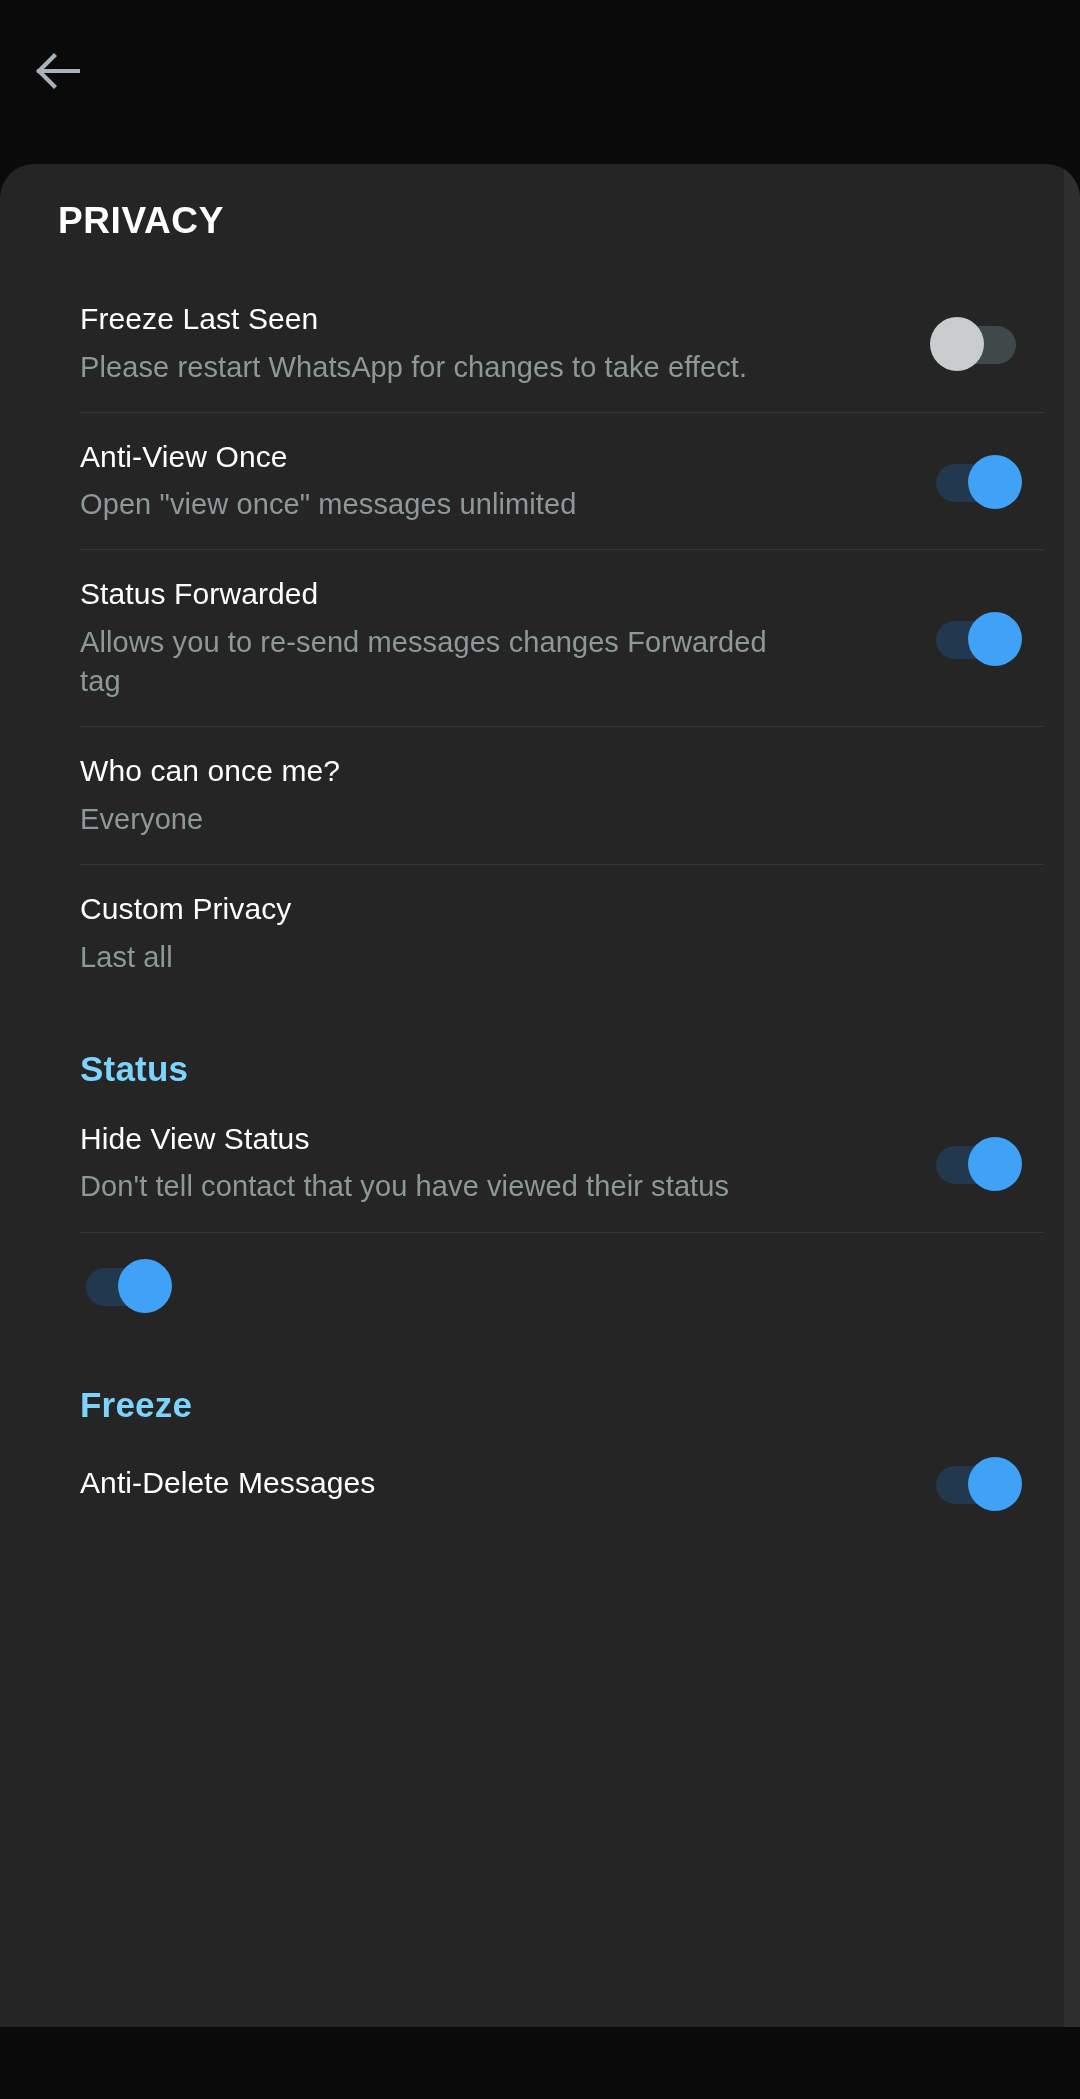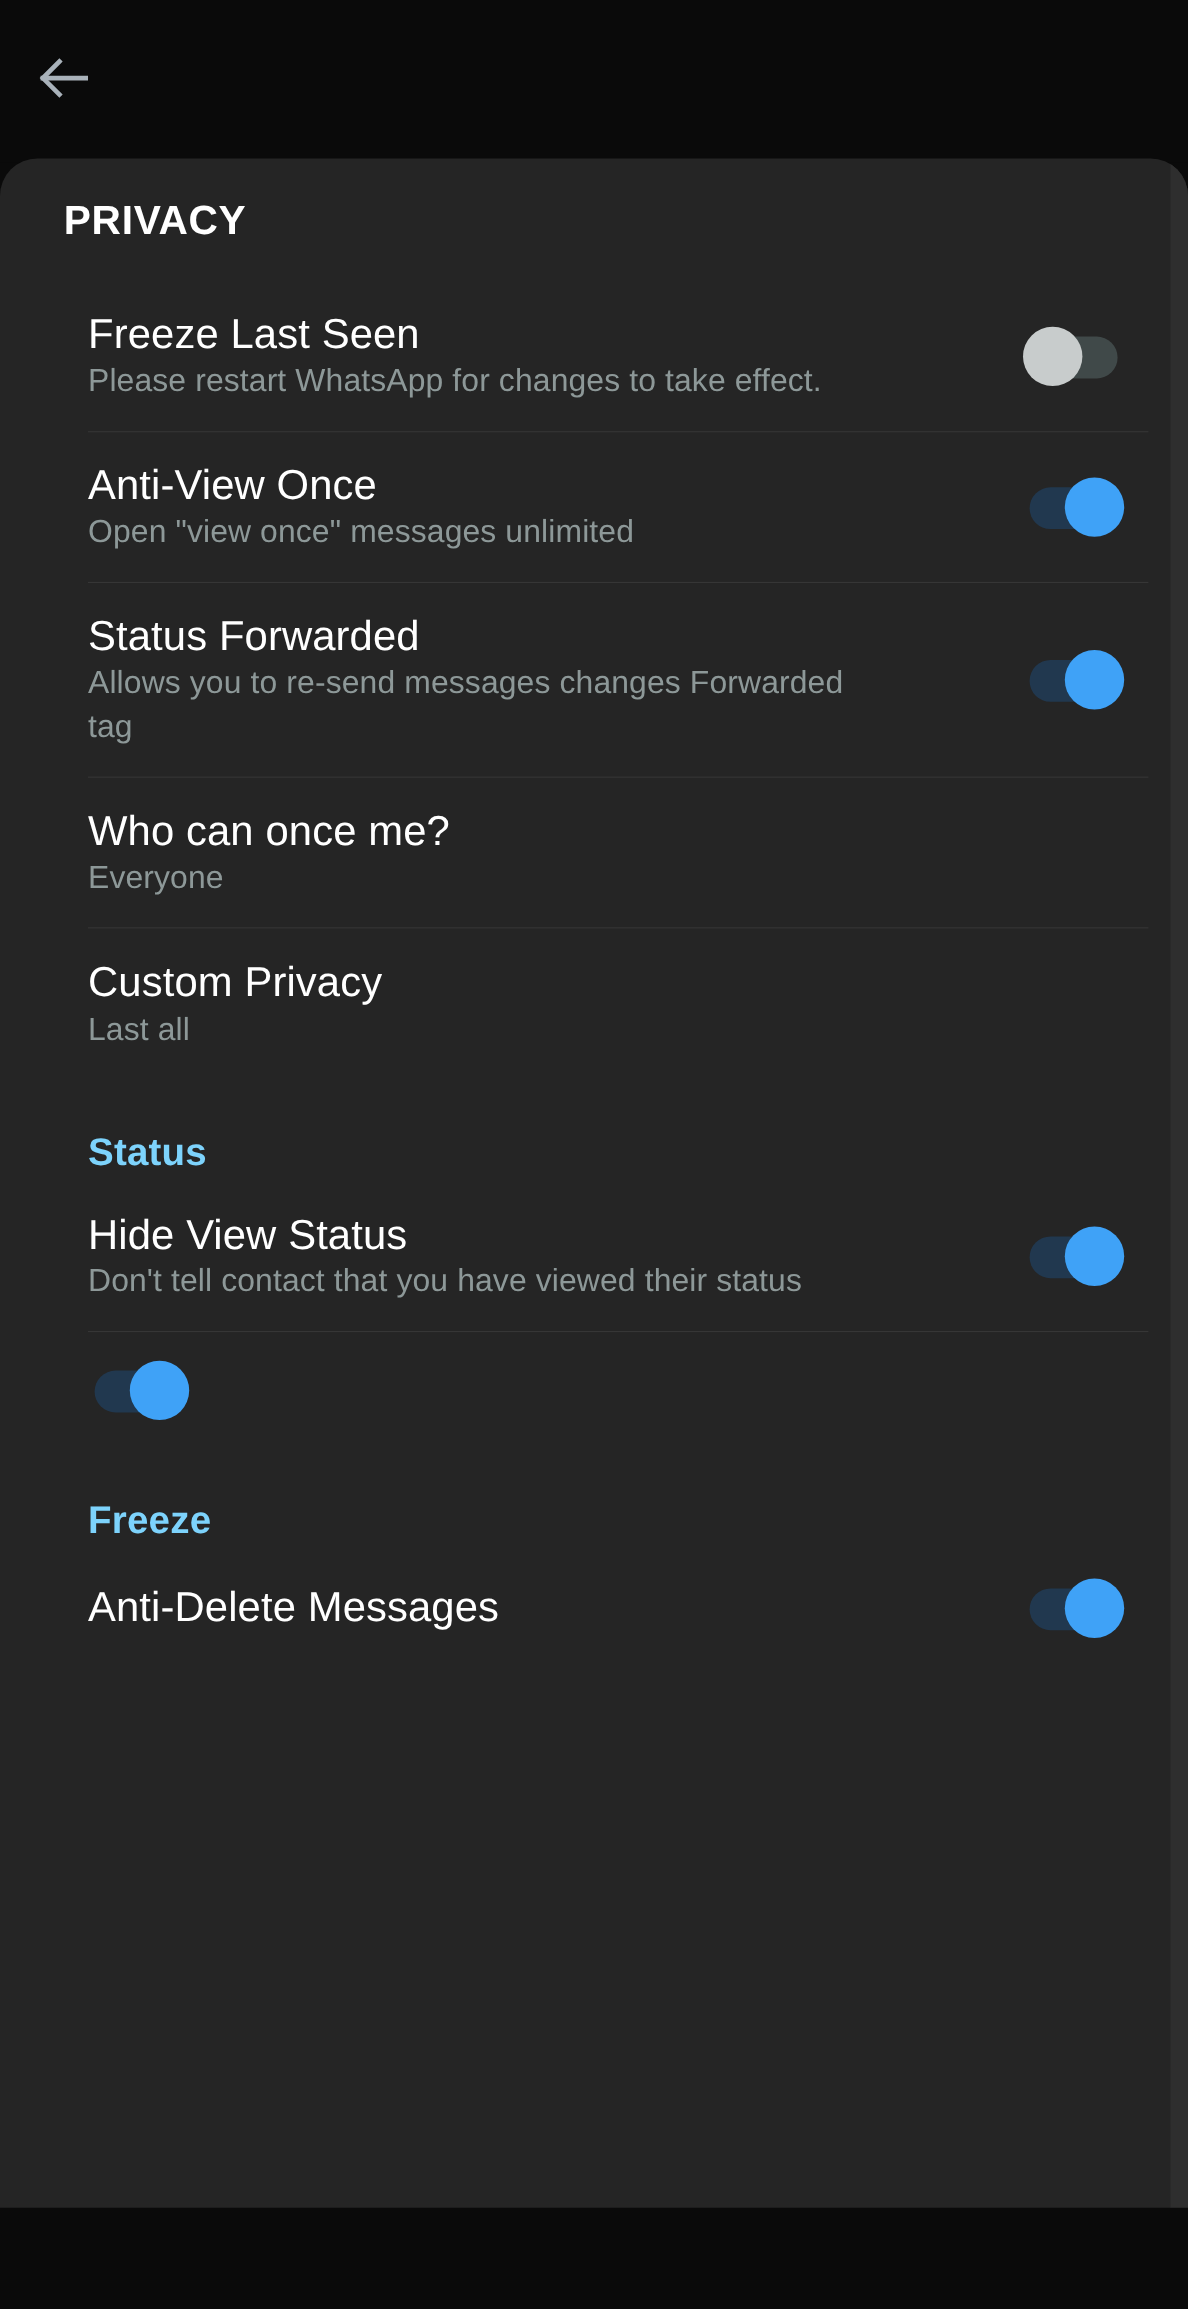--- a/index.html
+++ b/index.html
@@ -40,21 +40,21 @@
     display: flex;
     align-items: center;
     justify-content: center;
     cursor: pointer;
   }
   .back-btn svg { display:block; }
 
   
   .card {
     position: absolute;
-    top: 144px;
+    top: 164px;
     left: 0;
     width: 1080px;
     height: 1863px;
     background: #252525;
     border-top-left-radius: 34px;
     border-top-right-radius: 34px;
     overflow: hidden;
   }
   
   .edge-strip {
@@ -107,30 +107,30 @@
   }
 
   .row-text {
     flex: 1 1 auto;
     min-width: 0;
     padding-right: 30px;
     max-width: 720px;
   }
   .row-title {
     color: #ffffff;
-    font-size: 38px;
+    font-size: 30px;
     line-height: 1.22;
     font-weight: normal;
     letter-spacing: 0.1px;
   }
   .row-sub {
     color: #8d9898;
     font-size: 29px;
     line-height: 1.35;
-    margin-top: 0;
+    margin-top: 10px;
     letter-spacing: 0.1px;
   }
 
   
   .section-header {
     color: #7dd3fc;
     font-size: 35px;
     font-weight: bold;
     padding: 46px 0 6px 0;
     letter-spacing: 0.2px;

